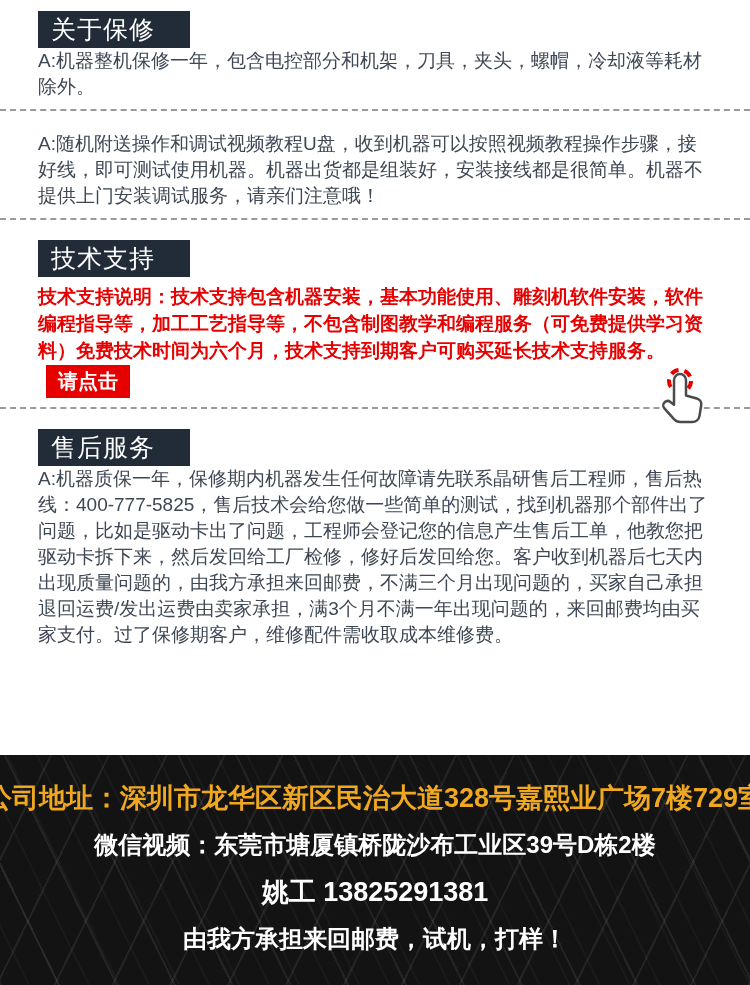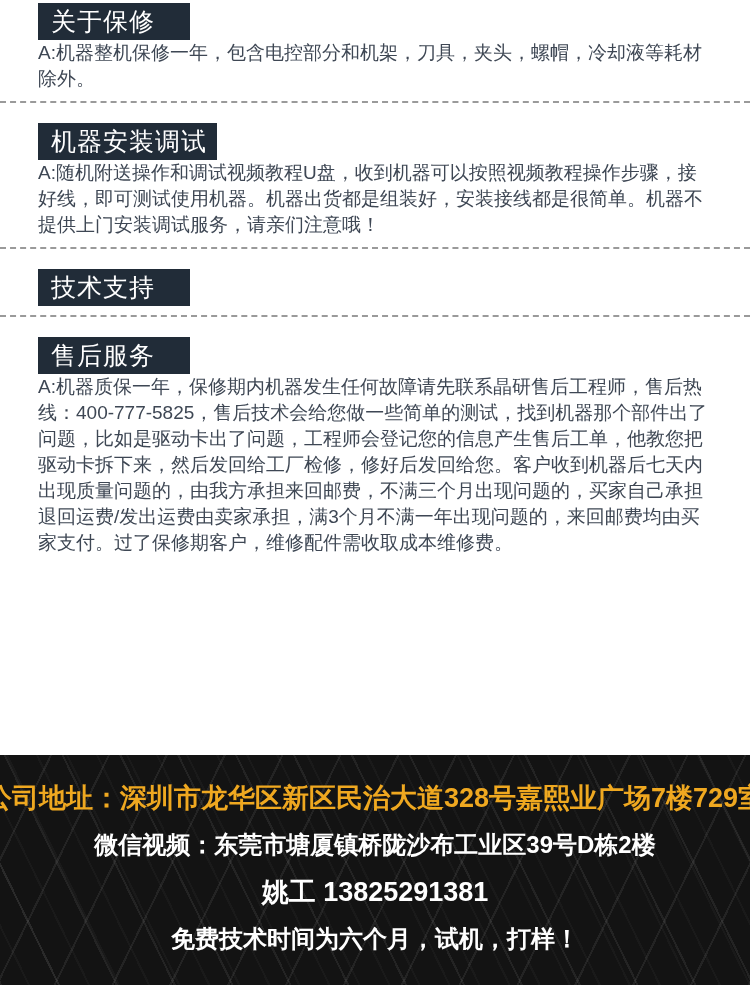--- a/index.html
+++ b/index.html
@@ -1,19 +1,19 @@
 <!DOCTYPE html>
 <html style="--badge-bg: #212c38; --badge-text: #ffffff; --body-text: #3e4754; --notice-red: #e60000; --divider-gray: #9a9a9a; --footer-bg: #131313; --footer-gold: #efa820; --footer-white: #ffffff;"><head>
 <meta charset="utf-8">
 <style>
   * { margin:0; padding:0; box-sizing:border-box; }
   html,body { width:750px; background:#ffffff; }
   body { font-family:"Liberation Sans","DejaVu Sans",sans-serif; }
   .page { width:750px; height:985px; overflow:hidden; display:flex; flex-direction:column; background:#fff; }
-  .content { flex:1 1 auto; padding-top:3px; overflow:hidden; }
+  .content { flex:1 1 auto; padding-top:11px; overflow:hidden; }
   section { padding:0 38px; }
   .badge {
     display:inline-block; min-width:152px;
     background:var(--badge-bg,#212c38); color:var(--badge-text,#ffffff);
     font-size:25px; line-height:37px; padding:0 10px 0 13px; letter-spacing:1px;
   }
   .body-text { font-size:19px; line-height:26px; color:var(--body-text,#3e4754); }
   .divider { border:none; border-top:2px dashed var(--divider-gray,#9a9a9a); margin:9px 0 20px; height:0; }
   .notice-wrap { position:relative; margin-top:6px; }
   .notice { font-size:19px; line-height:27px; color:var(--notice-red,#e60000); font-weight:bold; }
@@ -47,46 +47,52 @@
     <section>
       <div class="badge">
         <span>关于保修</span>
       </div>
       <p class="body-text">A:机器整机保修一年，包含电控部分和机架，刀具，夹头，螺帽，冷却液等耗材除外。</p>
     </section>
 
     <hr class="divider">
 
     <section>
-      <div class="badge">
-        <span>机器安装调试</span>
-      </div>
       <p class="body-text">A:随机附送操作和调试视频教程U盘，收到机器可以按照视频教程操作步骤，接好线，即可测试使用机器。机器出货都是组装好，安装接线都是很简单。机器不提供上门安装调试服务，请亲们注意哦！</p>
     </section>
 
     <hr class="divider">
 
     <section>
       <div class="badge">
         <span>技术支持</span>
+      </div>
+      <div class="notice-wrap">
+        <p class="notice"><span>技术支持说明：技术支持包含机器安装，基本功能使用、雕刻机软件安装，软件编程指导等，加工工艺指导等，不包含制图教学和编程服务（可免费提供学习资料）免费技术时间为六个月，技术支持到期客户可购买延长技术支持服务。</span><button class="click-btn">请点击</button></p>
+        <span class="hand">
+          <svg viewBox="0 0 66 70" width="66" height="70">
+            <circle cx="24" cy="13" r="11" fill="none" stroke="#e60000" stroke-width="4" stroke-dasharray="8 6"></circle>
+            <path d="M24 6c3.3 0 6 2.7 6 6v15.5l10.8 3c3 .8 4.9 3.7 4.4 6.8l-1.7 10.6c-.6 3.5-3.6 6.1-7.2 6.1H24.6c-2.5 0-4.9-1.1-6.6-2.9l-9.6-10.7c-1.6-1.8-1.5-4.6.3-6.2 1.6-1.5 4-1.6 5.7-.3l3.6 2.8V12c0-3.3 2.7-6 6-6z" fill="#ffffff" stroke="#4a4a4a" stroke-width="2.5" stroke-linejoin="round"></path>
+          </svg>
+        </span>
       </div>
     </section>
 
     <hr class="divider">
 
     <section>
       <div class="badge">
         <span>售后服务</span>
       </div>
       <p class="body-text">A:机器质保一年，保修期内机器发生任何故障请先联系晶研售后工程师，售后热线：400-777-5825，售后技术会给您做一些简单的测试，找到机器那个部件出了问题，比如是驱动卡出了问题，工程师会登记您的信息产生售后工单，他教您把驱动卡拆下来，然后发回给工厂检修，修好后发回给您。客户收到机器后七天内出现质量问题的，由我方承担来回邮费，不满三个月出现问题的，买家自己承担退回运费/发出运费由卖家承担，满3个月不满一年出现问题的，来回邮费均由买家支付。过了保修期客户，维修配件需收取成本维修费。</p>
     </section>
 
   </main>
 
   <footer>
     <div class="f-line f-gold">公司地址：深圳市龙华区新区民治大道328号嘉熙业广场7楼729室</div>
     <div class="f-line f-white">微信视频：东莞市塘厦镇桥陇沙布工业区39号D栋2楼</div>
     <div class="f-line f-white f-contacts">
       <span>姚工 13825291381</span>
     </div>
-    <div class="f-line f-white">免费技术时间为六个月，试机，打样！</div>
+    <div class="f-line f-white">由我方承担来回邮费，试机，打样！</div>
   </footer>
 </div>
 
 </body></html>

